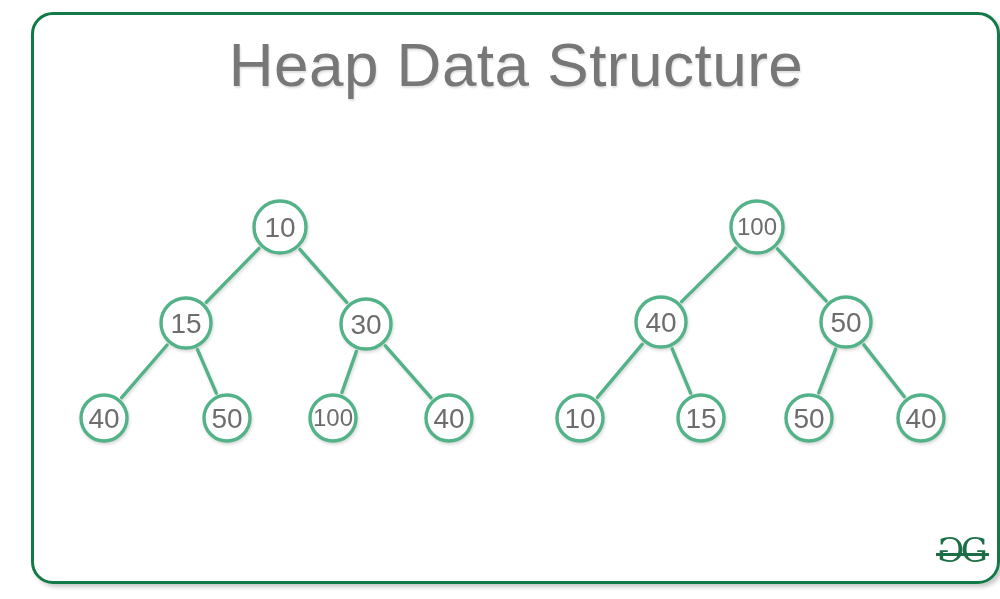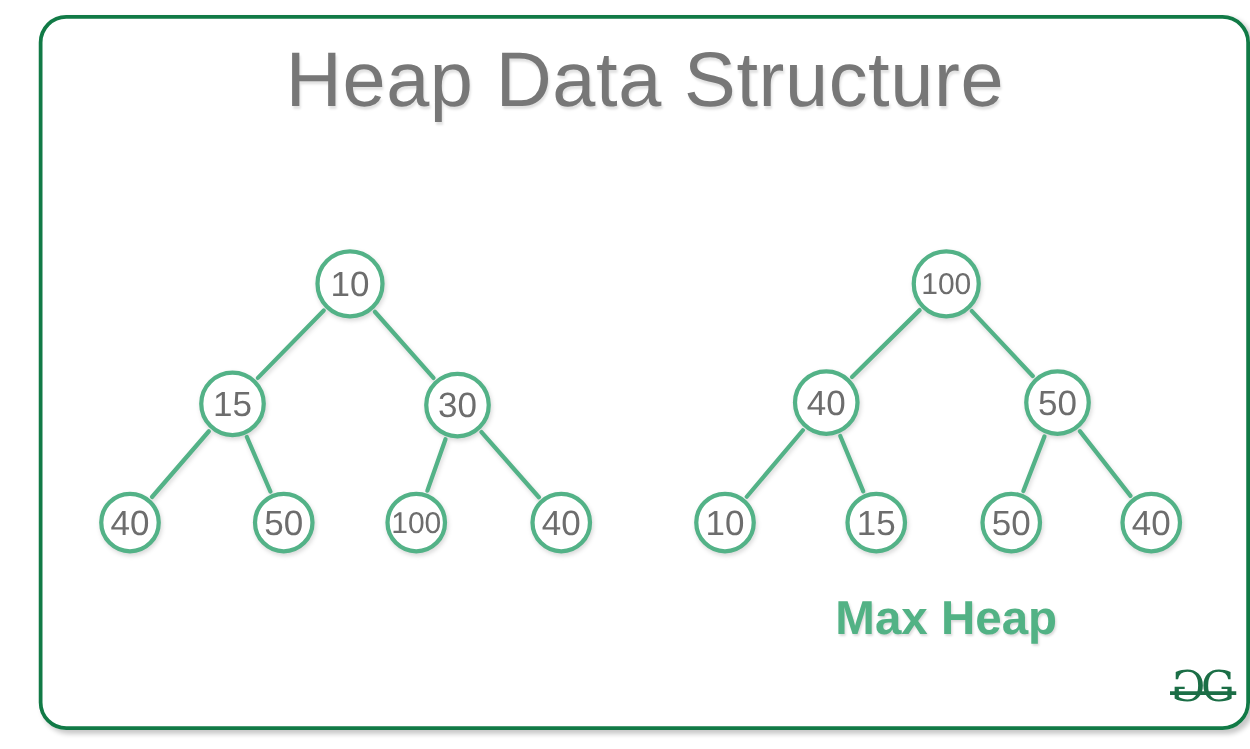--- a/index.html
+++ b/index.html
@@ -122,19 +122,18 @@
         <text x="564" y="427.66" text-anchor="middle" font-family="&quot;Liberation Sans&quot;, sans-serif" font-size="28" fill="#6d6d6d">10</text>
         <circle cx="685" cy="418" r="23" fill="#ffffff" stroke="#53b287" stroke-width="3.4"></circle>
         <text x="685" y="427.66" text-anchor="middle" font-family="&quot;Liberation Sans&quot;, sans-serif" font-size="28" fill="#6d6d6d">15</text>
         <circle cx="793" cy="418" r="23" fill="#ffffff" stroke="#53b287" stroke-width="3.4"></circle>
         <text x="793" y="427.66" text-anchor="middle" font-family="&quot;Liberation Sans&quot;, sans-serif" font-size="28" fill="#6d6d6d">50</text>
         <circle cx="905" cy="418" r="23" fill="#ffffff" stroke="#53b287" stroke-width="3.4"></circle>
         <text x="905" y="427.66" text-anchor="middle" font-family="&quot;Liberation Sans&quot;, sans-serif" font-size="28" fill="#6d6d6d">40</text>
       </g>
     </svg>
 
-  <div class="tree-label max">Max Heap</div>
 
   <div class="logo">
     <span class="g mirrored">G</span><span class="g">G</span>
     <span class="logo-bar"></span>
   </div>
 </div>
 
 </body></html>

